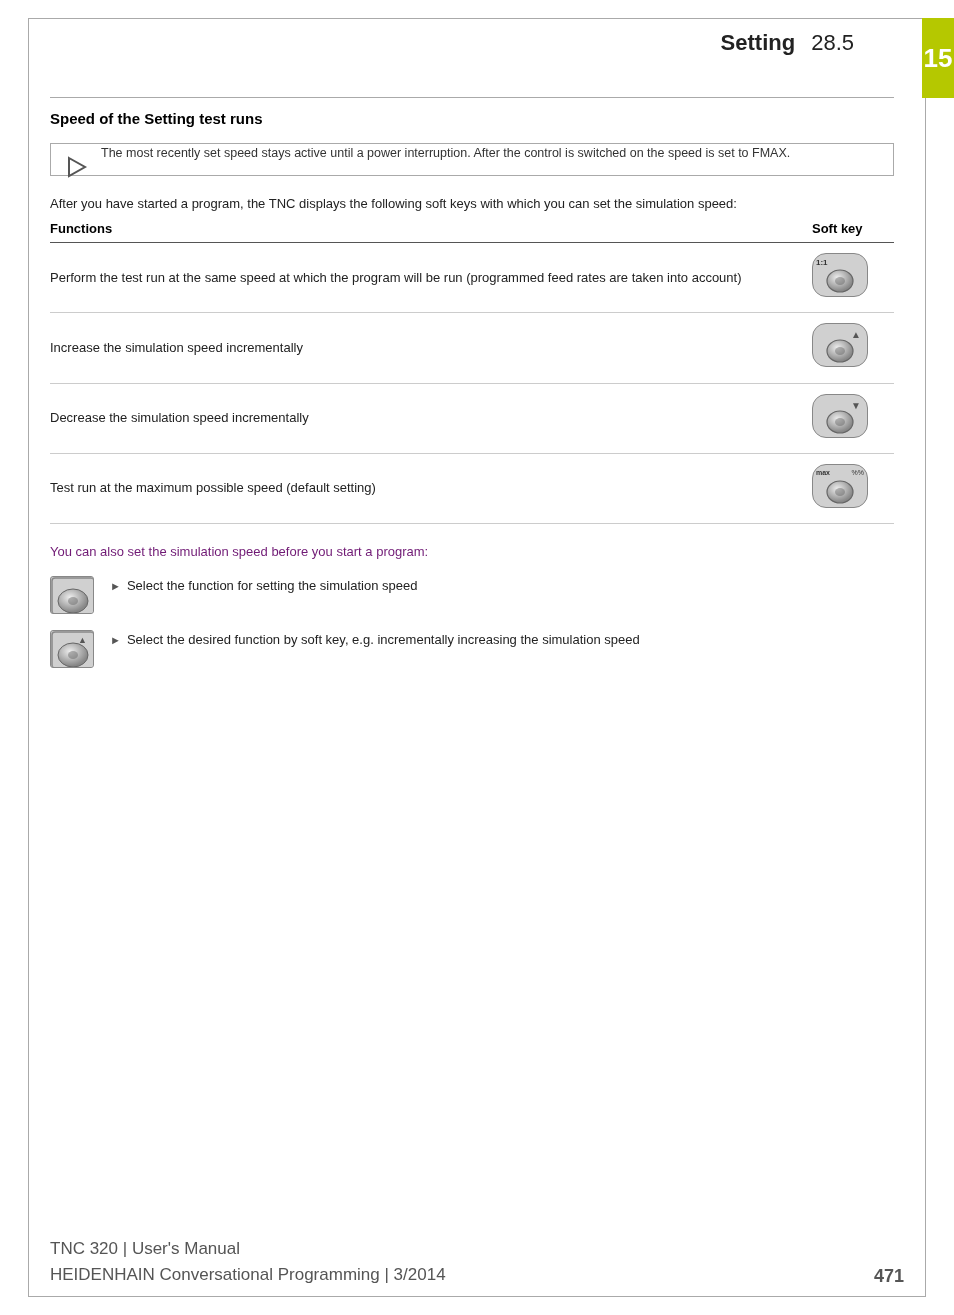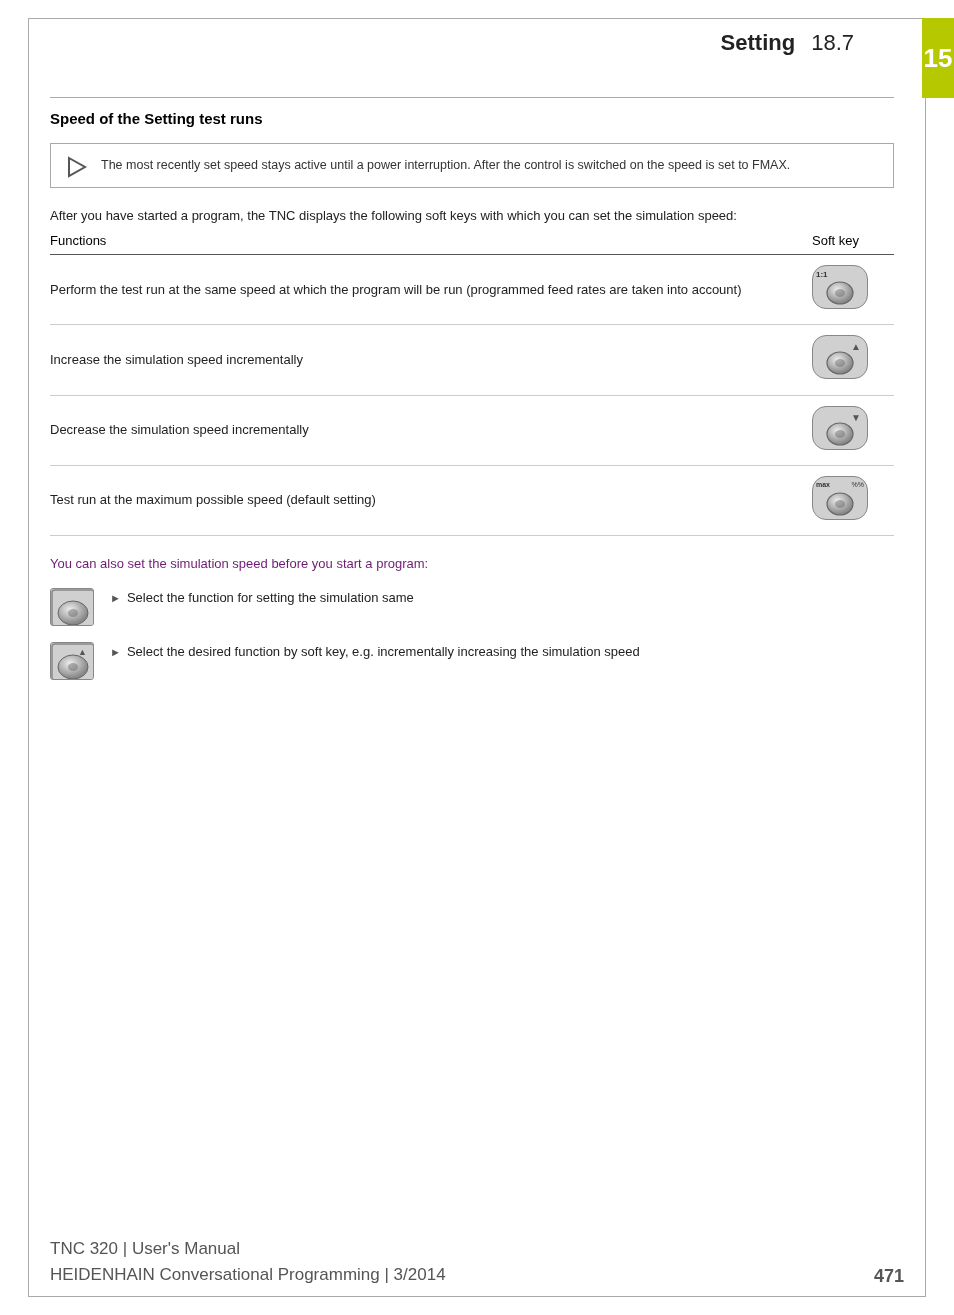--- a/index.html
+++ b/index.html
@@ -102,21 +102,21 @@
     .section-heading {
       font-size: 15px;
       font-weight: bold;
       color: #000;
       margin-bottom: 16px;
     }
 
     
     .notice-box {
       border: 1px solid #aaa;
-      padding: 12px 14px 12px 50px;
+      padding: 0 14px 12px 50px;
       margin-bottom: 18px;
       position: relative;
       background: #fff;
     }
     .notice-arrow {
       position: absolute;
       left: 14px;
       top: 12px;
       width: 24px;
       height: 22px;
@@ -139,21 +139,21 @@
       color: #222;
     }
 
     
     .functions-table {
       width: 100%;
       border-collapse: collapse;
       margin-bottom: 18px;
     }
     .functions-table thead tr th {
-      font-weight: normal;
+      font-weight: bold;
       font-size: 13px;
       text-align: left;
       padding: 6px 8px 6px 0;
       border-bottom: 1px solid #555;
       color: #000;
     }
     .functions-table thead tr th.softkey-col {
       text-align: left;
       padding-left: 8px;
     }
@@ -322,21 +322,21 @@
 <div class="page-border-right"></div>
 
 <div class="chapter-tab">
   <span class="chapter-number">15</span>
 </div>
 
 <div class="header-rule"></div>
 
 <div class="header">
   <span class="header-title">Setting</span>
-  <span class="header-section">18.7</span>
+  <span class="header-section">28.5</span>
 </div>
 
 <div class="content">
 
   <div class="section-heading">Speed of the Setting test runs</div>
 
   <div class="notice-box">
     <div class="notice-arrow">
       <svg viewBox="0 0 24 22" xmlns="http://www.w3.org/2000/svg">
         <polygon points="4,2 20,11 4,20" fill="none" stroke="#555" stroke-width="2"></polygon>
@@ -449,21 +449,21 @@
               <stop offset="0%" stop-color="#eee"></stop>
               <stop offset="100%" stop-color="#888"></stop>
             </radialGradient>
           </defs>
         </svg>
       </div>
     </div>
     <div class="bullet-content">
       <div class="bullet-arrow">
         <span class="arrow-indicator">►</span>
-        <span>Select the function for setting the simulation same</span>
+        <span>Select the function for setting the simulation speed</span>
       </div>
     </div>
   </div>
 
   <div class="bullet-item">
     <div class="bullet-icon">
       <div class="softkey-inline">
         <svg width="44" height="38" viewBox="0 0 44 38">
           <rect x="1" y="1" width="42" height="36" rx="3" fill="#d0d0d0" stroke="#888" stroke-width="1.5"></rect>
           <text x="36" y="12" font-size="9" fill="#555" text-anchor="end">▲</text>

